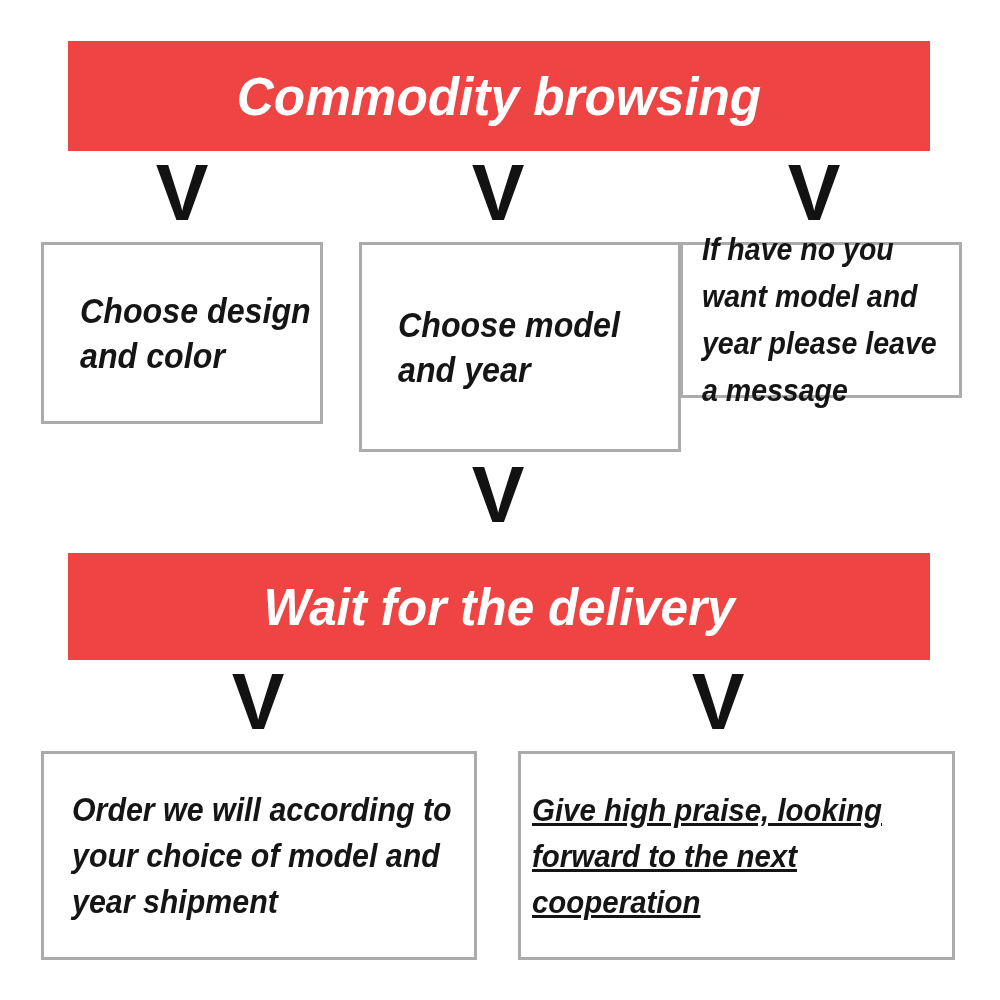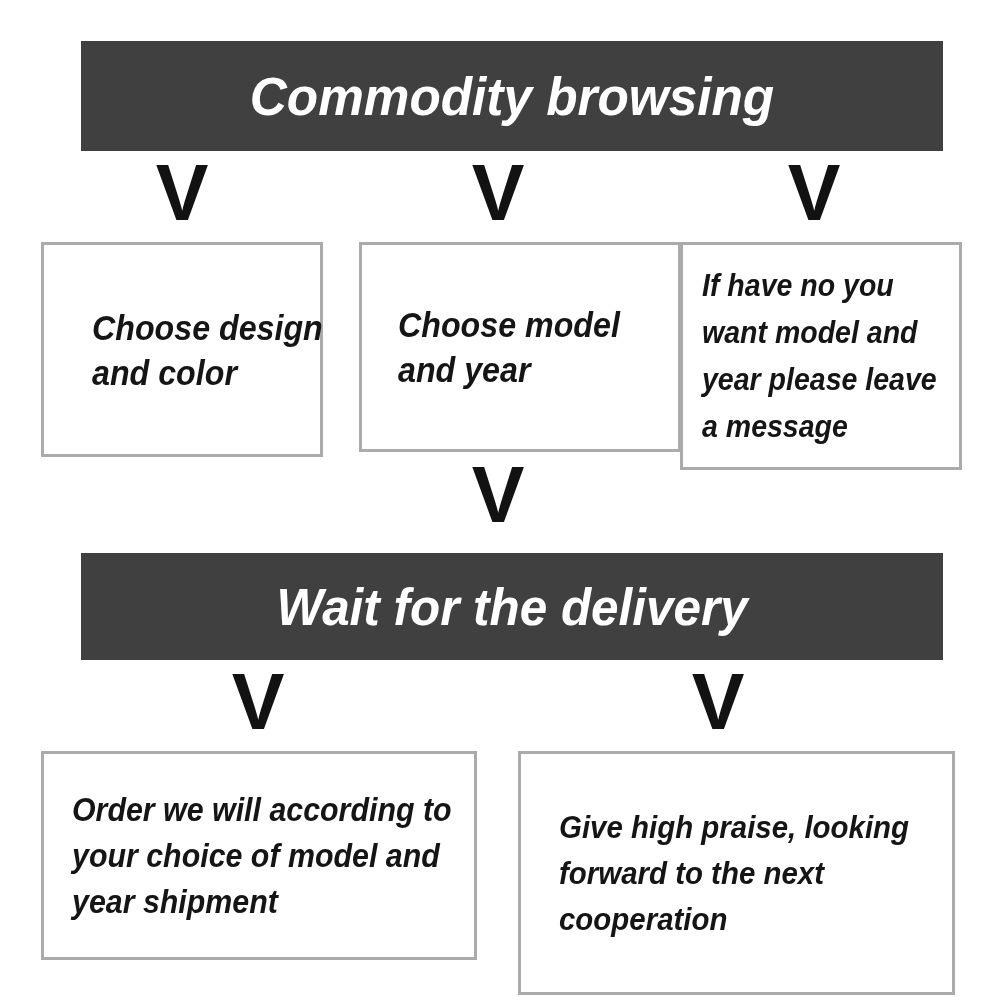--- a/index.html
+++ b/index.html
@@ -1,21 +1,21 @@
 <!DOCTYPE html>
 <html><head>
 <meta charset="utf-8">
 <style>
   html,body{margin:0;padding:0;background:#ffffff;}
   #page{
     position:relative;width:1000px;height:1000px;background:#ffffff;overflow:hidden;
     font-family:"Liberation Sans",sans-serif;color:#151515;
   }
   .banner{
-    position:absolute;left:81px;width:862px;background:#404040;
+    position:absolute;left:68px;width:862px;background:#ef4444;
     display:flex;align-items:center;justify-content:center;
   }
   .banner .banner-label{
     color:#ffffff;font-weight:bold;font-style:italic;
     transform:scaleX(.95);transform-origin:50% 50%;
     white-space:nowrap;
   }
   #banner-top{top:41px;height:110px;}
   #banner-top .banner-label{font-size:54px;}
   #banner-mid{top:553px;height:107px;}
@@ -26,30 +26,30 @@
   }
   .box{
     position:absolute;box-sizing:border-box;border:3px solid #ababab;background:#ffffff;
     display:flex;flex-direction:column;justify-content:center;align-items:flex-start;
   }
   .box .box-text{transform:scaleX(.92);transform-origin:0 50%;}
   .box .line{
     font-weight:bold;font-style:italic;color:#151515;white-space:nowrap;
   }
   
-  #box-design{left:41px;top:242px;width:282px;height:215px;padding-left:48px;}
+  #box-design{left:41px;top:242px;width:282px;height:182px;padding-left:36px;}
   #box-design .line{font-size:35px;line-height:45px;}
   #box-model{left:359px;top:242px;width:322px;height:210px;padding-left:36px;}
   #box-model .line{font-size:35px;line-height:45px;}
-  #box-message{left:680px;top:242px;width:282px;height:228px;padding-left:19px;}
+  #box-message{left:680px;top:242px;width:282px;height:156px;padding-left:19px;}
   #box-message .line{font-size:31px;line-height:47px;}
   
   #box-order{left:41px;top:751px;width:436px;height:209px;padding-left:28px;}
   #box-order .line{font-size:33px;line-height:46px;}
-  #box-praise{left:518px;top:751px;width:437px;height:244px;padding-left:38px;}
+  #box-praise{left:518px;top:751px;width:437px;height:209px;padding-left:11px;text-decoration:underline;}
   #box-praise .line{font-size:32px;line-height:46px;}
   
   #arrow-t1{left:137px;top:153px;}
   #arrow-t2{left:453px;top:153px;}
   #arrow-t3{left:769px;top:153px;}
   #arrow-mid{left:453px;top:455px;}
   #arrow-b1{left:213px;top:662px;}
   #arrow-b2{left:673px;top:662px;}
 </style>
 </head>

